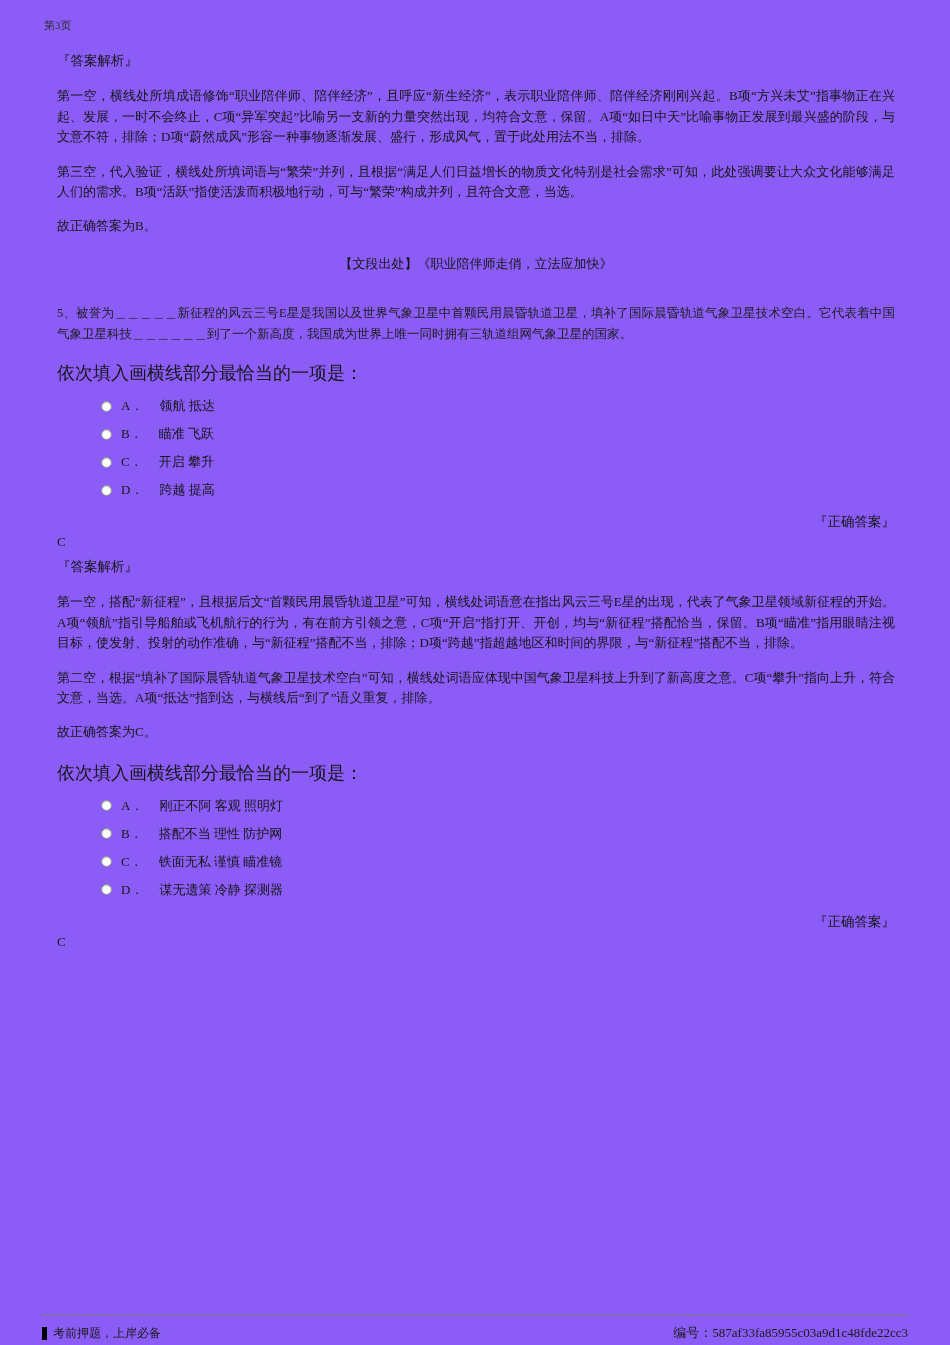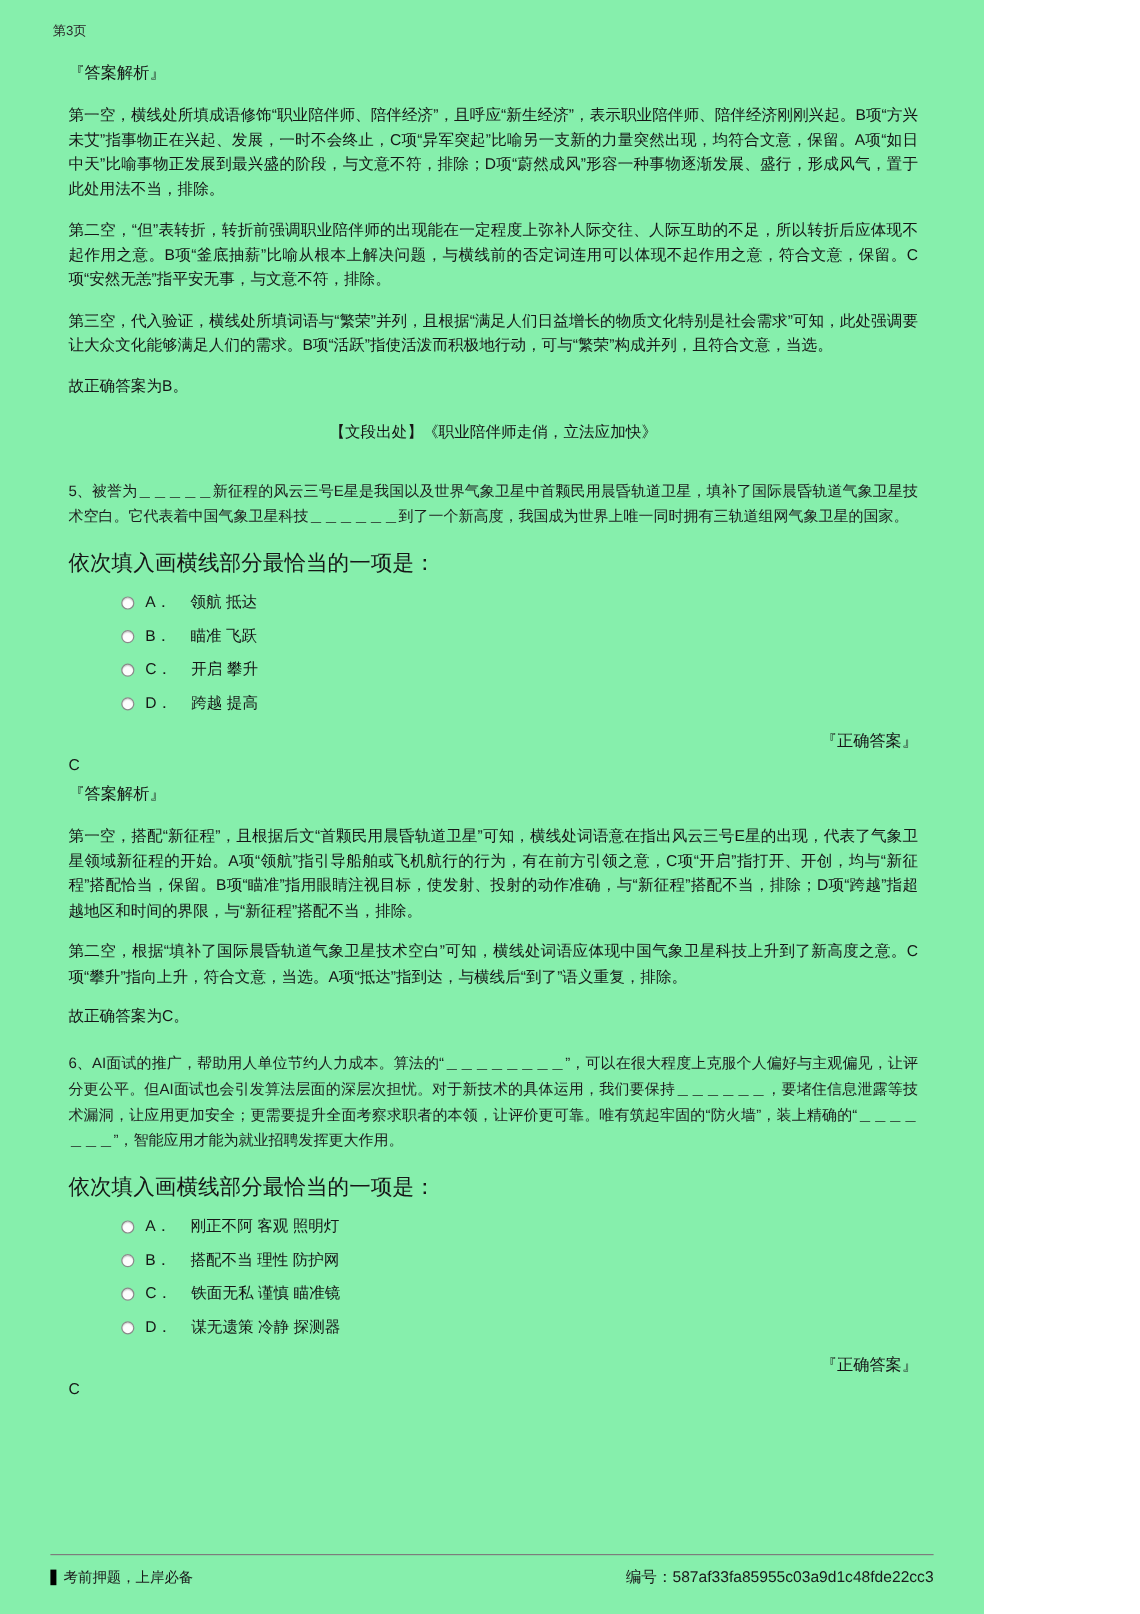--- a/index.html
+++ b/index.html
@@ -1,18 +1,18 @@
 <!DOCTYPE html>
 <html><head>
 <meta charset="utf-8">
 <style>
   html,body{margin:0;padding:0;background:#ffffff;}
   .page{
-    position:relative;width:820px;height:1345px;background:#86efac;
-    font-family:Liberation Sans, sans-serif;color:#161616;overflow:hidden;
+    position:relative;width:950px;height:1345px;background:#8b5cf6;
+    font-family:Liberation Serif, serif;color:#161616;overflow:hidden;
   }
   .page-header{
     position:absolute;top:18px;left:44px;right:42px;
     display:flex;justify-content:space-between;align-items:baseline;
     font-size:11px;color:#2b2b2b;
   }
   .content{position:absolute;top:46px;left:57px;right:55px;}
   .h-bracket{font-size:13.5px;margin:6px 0 16px;}
   .para{font-size:13px;line-height:1.58;text-align:justify;margin:0 0 14px;}
   .verdict{font-size:13px;margin:8px 0 20px;}
@@ -23,42 +23,41 @@
   .option{display:flex;align-items:center;margin:10px 0;font-size:13px;cursor:default;}
   .radio{
     width:9px;height:9px;border:1px solid #8a8a8a;border-radius:50%;
     margin-right:9px;background:#fdfdfd;box-shadow:inset 0 1px 1px rgba(0,0,0,.18);
     flex:0 0 auto;
   }
   .opt-letter{margin-right:16px;}
   .ans-h{font-size:13.5px;margin:12px 0 3px;text-align:right;}
   .ans-v{font-size:13px;margin:0 0 8px;}
   .page-footer{
-    position:absolute;left:42px;right:42px;bottom:22px;
+    position:absolute;left:42px;right:42px;bottom:3px;
     border-top:1px solid #7d7d7d;padding-top:9px;
     display:flex;justify-content:space-between;align-items:center;margin-top:29px;
   }
   .footer-left{display:flex;align-items:center;gap:6px;font-size:12px;color:#1a1a1a;}
   .marker{width:5px;height:13px;background:#000;}
   .footer-right{font-size:13px;color:#1a1a1a;}
 </style>
 </head>
 <body>
 
 <div class="page">
 
   <header class="page-header">
     <span>第3页</span>
   </header>
 
   <main class="content">
 
     <div class="h-bracket">『答案解析』</div>
     <p class="para">第一空，横线处所填成语修饰“职业陪伴师、陪伴经济”，且呼应“新生经济”，表示职业陪伴师、陪伴经济刚刚兴起。B项“方兴未艾”指事物正在兴起、发展，一时不会终止，C项“异军突起”比喻另一支新的力量突然出现，均符合文意，保留。A项“如日中天”比喻事物正发展到最兴盛的阶段，与文意不符，排除；D项“蔚然成风”形容一种事物逐渐发展、盛行，形成风气，置于此处用法不当，排除。</p>
-    <p class="para">第二空，“但”表转折，转折前强调职业陪伴师的出现能在一定程度上弥补人际交往、人际互助的不足，所以转折后应体现不起作用之意。B项“釜底抽薪”比喻从根本上解决问题，与横线前的否定词连用可以体现不起作用之意，符合文意，保留。C项“安然无恙”指平安无事，与文意不符，排除。</p>
     <p class="para">第三空，代入验证，横线处所填词语与“繁荣”并列，且根据“满足人们日益增长的物质文化特别是社会需求”可知，此处强调要让大众文化能够满足人们的需求。B项“活跃”指使活泼而积极地行动，可与“繁荣”构成并列，且符合文意，当选。</p>
     <p class="verdict">故正确答案为B。</p>
     <p class="source">【文段出处】《职业陪伴师走俏，立法应加快》</p>
 
     <section>
       <p class="stem">5、被誉为＿＿＿＿＿新征程的风云三号E星是我国以及世界气象卫星中首颗民用晨昏轨道卫星，填补了国际晨昏轨道气象卫星技术空白。它代表着中国气象卫星科技＿＿＿＿＿＿到了一个新高度，我国成为世界上唯一同时拥有三轨道组网气象卫星的国家。</p>
       <p class="prompt">依次填入画横线部分最恰当的一项是：</p>
 
       <div class="options">
         <div class="option">
@@ -85,21 +84,20 @@
 
       <div class="ans-h">『正确答案』</div>
       <div class="ans-v">C</div>
       <div class="h-bracket">『答案解析』</div>
       <p class="para">第一空，搭配“新征程”，且根据后文“首颗民用晨昏轨道卫星”可知，横线处词语意在指出风云三号E星的出现，代表了气象卫星领域新征程的开始。A项“领航”指引导船舶或飞机航行的行为，有在前方引领之意，C项“开启”指打开、开创，均与“新征程”搭配恰当，保留。B项“瞄准”指用眼睛注视目标，使发射、投射的动作准确，与“新征程”搭配不当，排除；D项“跨越”指超越地区和时间的界限，与“新征程”搭配不当，排除。</p>
       <p class="para">第二空，根据“填补了国际晨昏轨道气象卫星技术空白”可知，横线处词语应体现中国气象卫星科技上升到了新高度之意。C项“攀升”指向上升，符合文意，当选。A项“抵达”指到达，与横线后“到了”语义重复，排除。</p>
       <p class="verdict">故正确答案为C。</p>
     </section>
 
     <section>
-      <p class="stem">6、AI面试的推广，帮助用人单位节约人力成本。算法的“＿＿＿＿＿＿＿＿”，可以在很大程度上克服个人偏好与主观偏见，让评分更公平。但AI面试也会引发算法层面的深层次担忧。对于新技术的具体运用，我们要保持＿＿＿＿＿＿，要堵住信息泄露等技术漏洞，让应用更加安全；更需要提升全面考察求职者的本领，让评价更可靠。唯有筑起牢固的“防火墙”，装上精确的“＿＿＿＿＿＿＿”，智能应用才能为就业招聘发挥更大作用。</p>
       <p class="prompt">依次填入画横线部分最恰当的一项是：</p>
 
       <div class="options">
         <div class="option">
           <span class="radio"></span>
           <span class="opt-letter">A．</span>
           <span>刚正不阿 客观 照明灯</span>
         </div>
         <div class="option">
           <span class="radio"></span>

